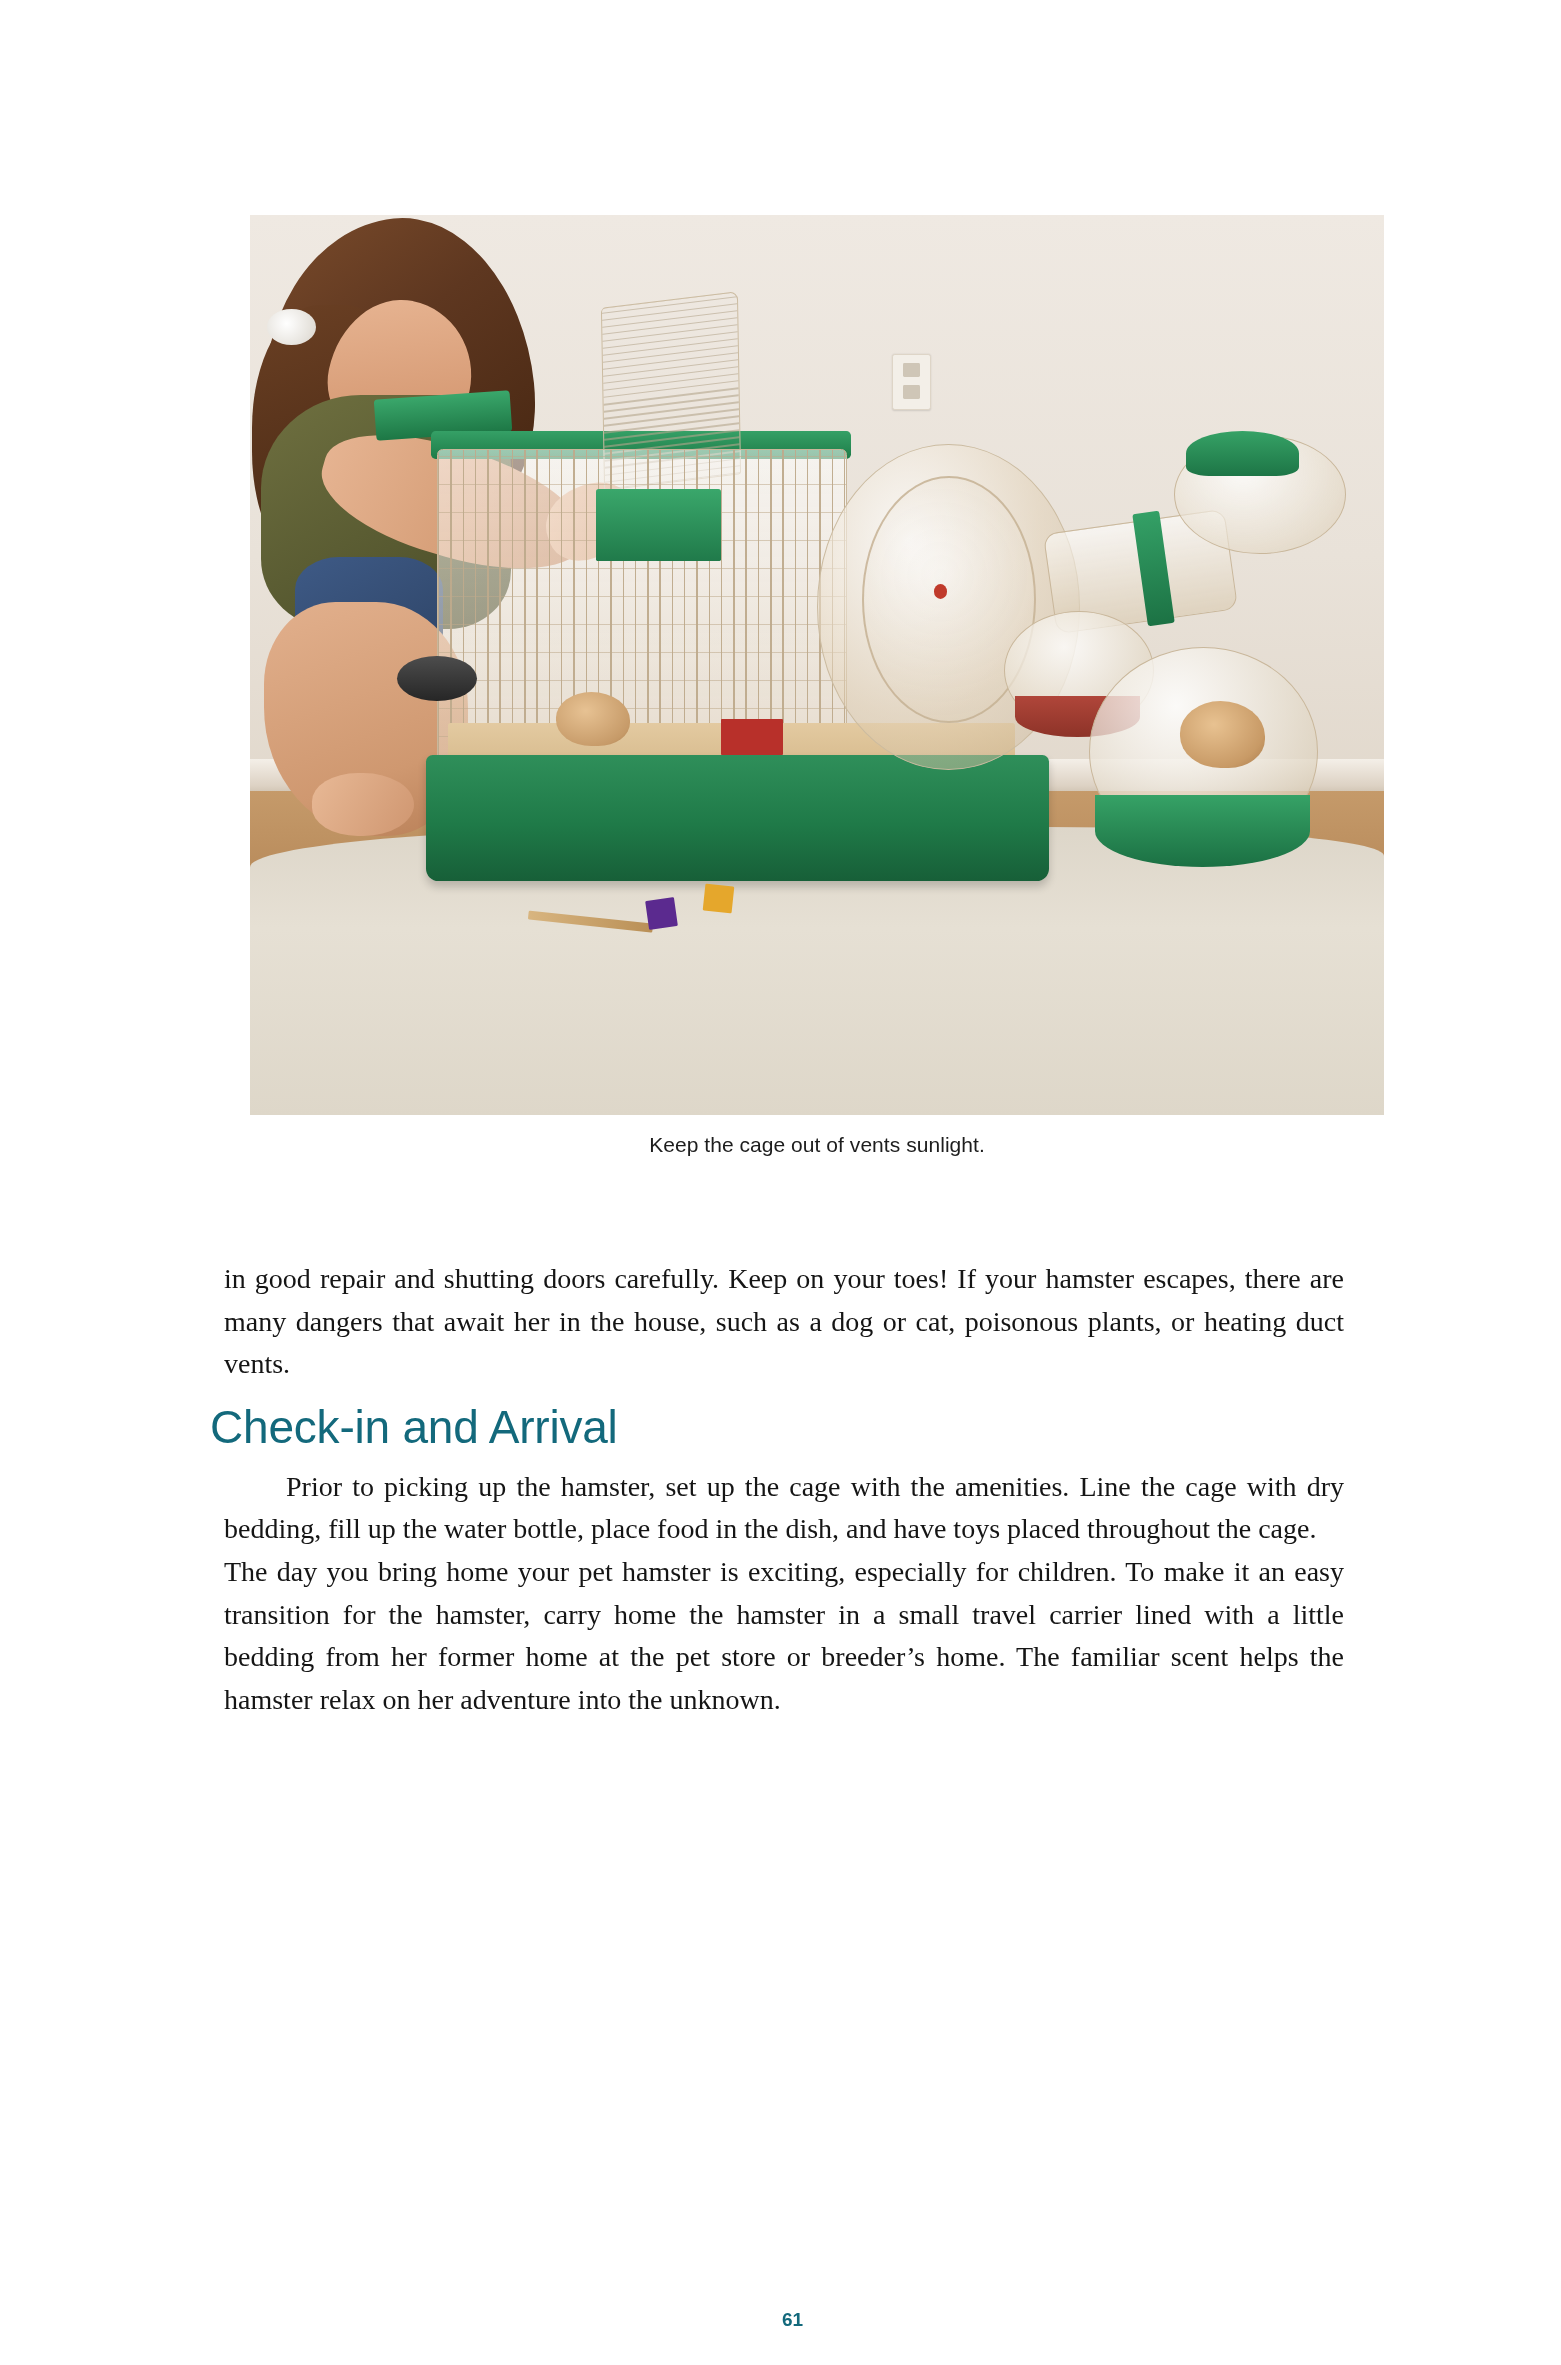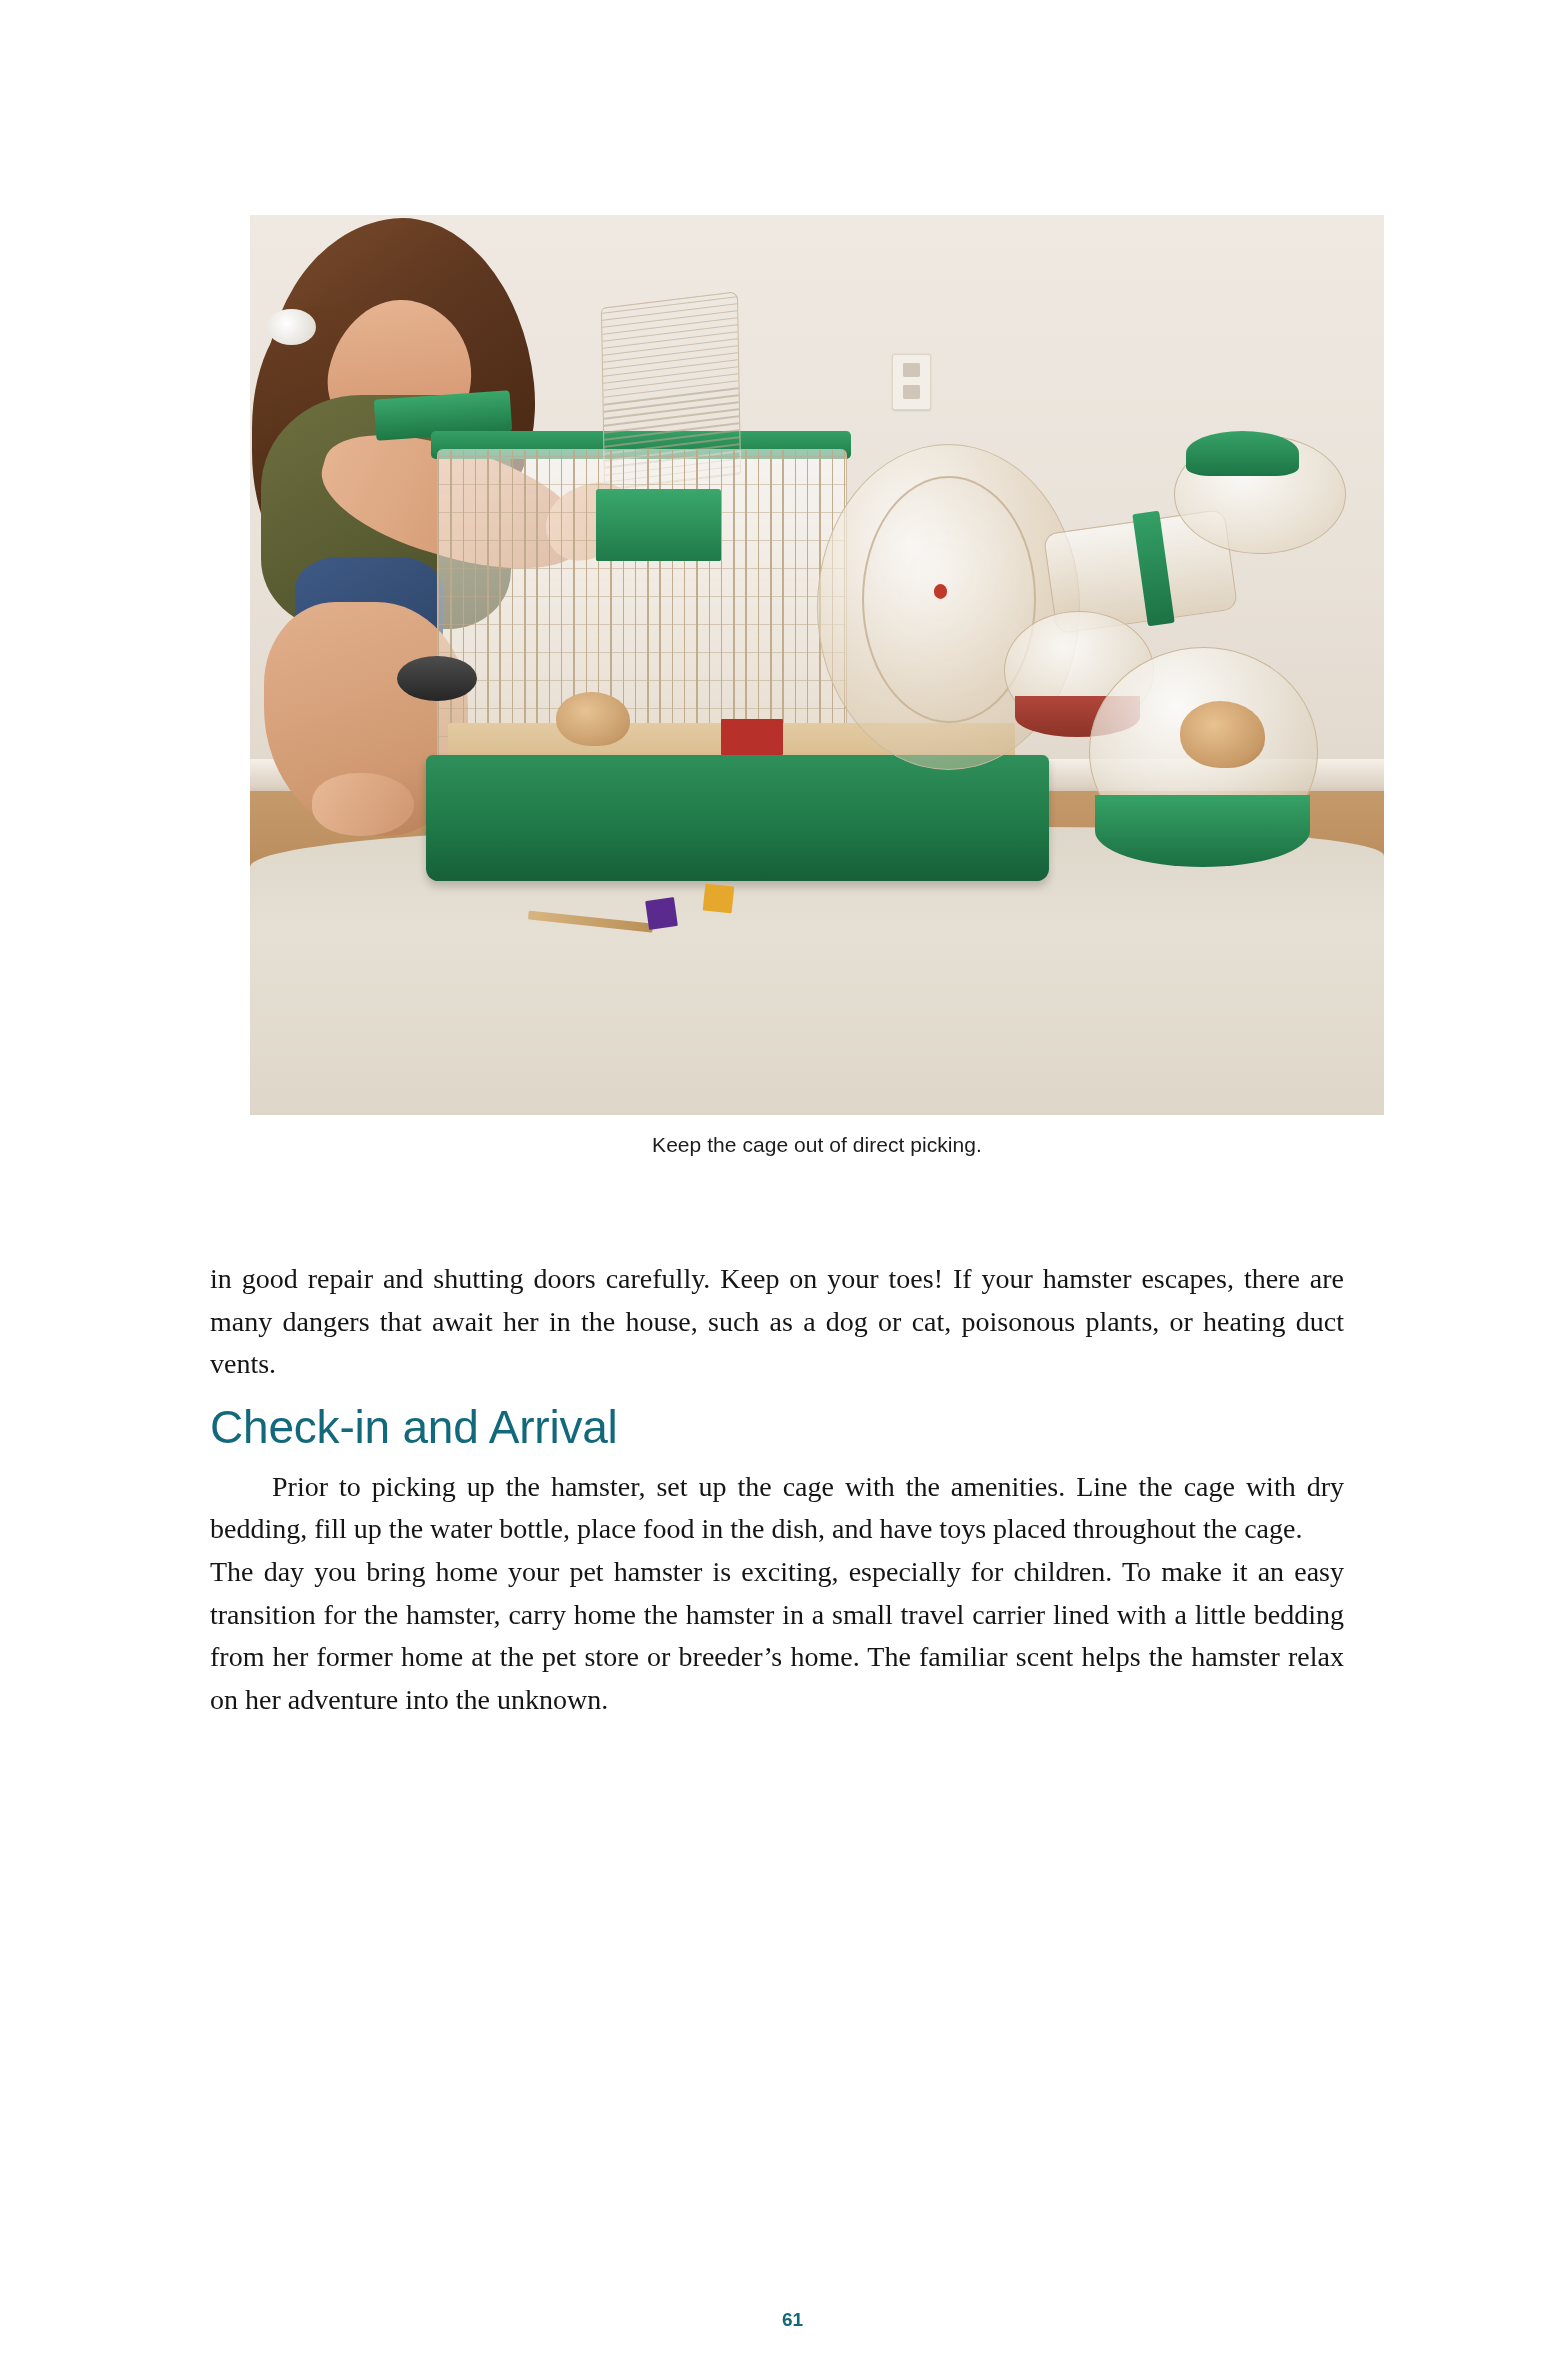--- a/index.html
+++ b/index.html
@@ -461,21 +461,21 @@
 
   
   .content {
     position: absolute;
     left: 210px;
     top: 1258px;
     width: 1134px;
   }
 
   p.body {
-    margin: 0 0 0 0;
+    margin: 0 0 0 14px;
     font-family: "Liberation Serif", serif;
     font-size: 28px;
     line-height: 1.52;
     text-align: justify;
     color: #151515;
   }
 
   .para-intro {
     margin-bottom: 26.5px;
   }
@@ -552,21 +552,21 @@
       <div class="ball-big"></div>
       <div class="ball-big-base"></div>
       <div class="hamster"></div>
       <div class="hamster2"></div>
       <div class="food-dish"></div>
       <div class="label-red"></div>
       <div class="toy1"></div>
       <div class="toy2"></div>
       <div class="toy3"></div>
     </div>
-    <figcaption class="caption">Keep the cage out of direct picking.</figcaption>
+    <figcaption class="caption">Keep the cage out of vents sunlight.</figcaption>
   </figure>
 
   <div class="content">
     <p class="body para-intro">in good repair and shutting doors carefully. Keep on your toes! If your hamster escapes, there are many dangers that await her in the house, such as a dog or cat, poisonous plants, or heating duct vents.</p>
 
     <h1 class="section-title">Check-in and Arrival</h1>
 
     <p class="body indent">Prior to picking up the hamster, set up the cage with the amenities. Line the cage with dry bedding, fill up the water bottle, place food in the dish, and have toys placed throughout the cage.</p>
 
     <p class="body">The day you bring home your pet hamster is exciting, especially for children. To make it an easy transition for the hamster, carry home the hamster in a small travel carrier lined with a little bedding from her former home at the pet store or breeder’s home. The familiar scent helps the hamster relax on her adventure into the unknown.</p>

